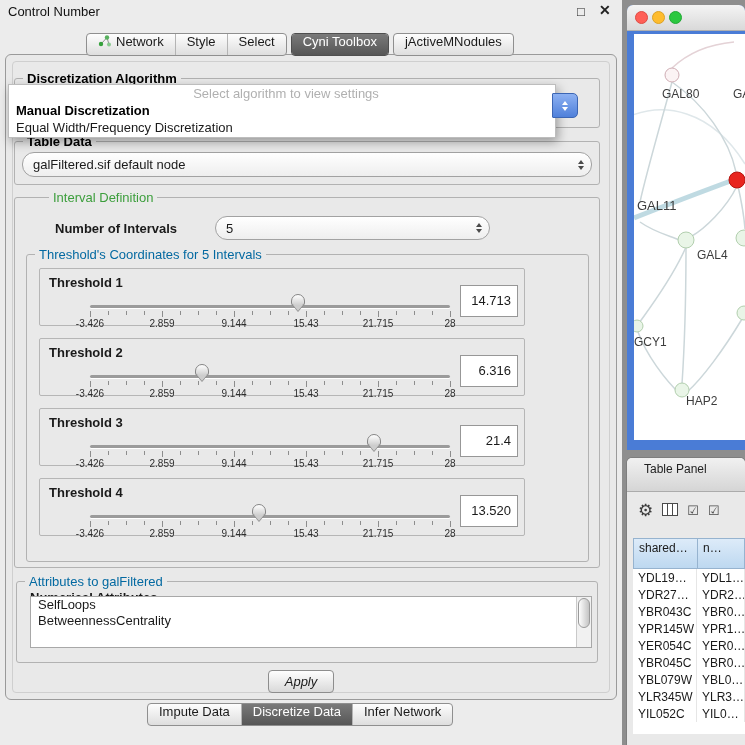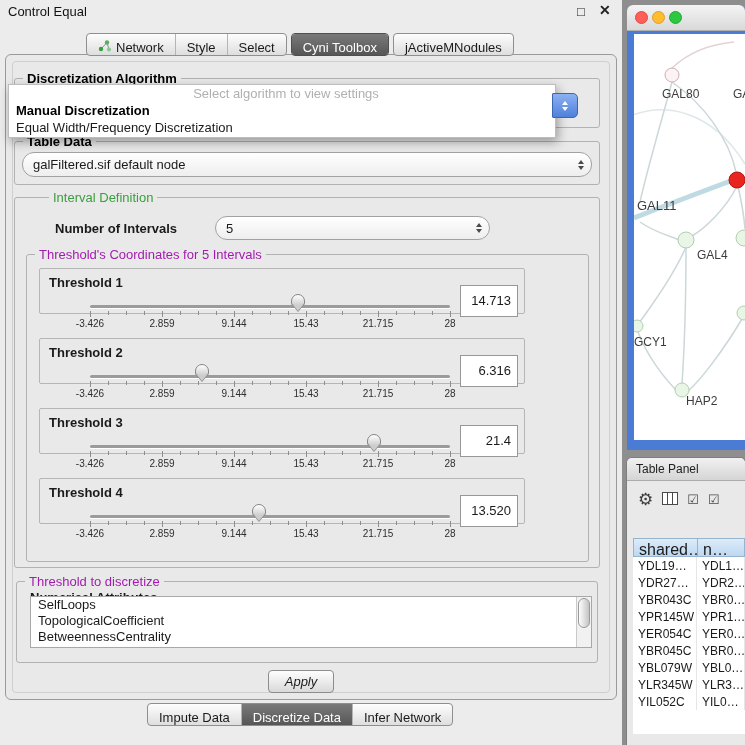--- a/index.html
+++ b/index.html
@@ -13,31 +13,31 @@
 #win-max{left:577px;top:4px;font-size:13px;}
 #win-close{left:599px;top:2px;font-size:14px;font-weight:bold;}
 
 #outer-panel{position:absolute;left:5px;top:54px;width:612px;height:646px;background:#e9e9e9;border:1px solid #9a9a9a;border-radius:6px;}
 #inner-panel{position:absolute;left:6px;top:6px;right:6px;bottom:6px;border:1px solid #cfcfcf;border-radius:4px;}
 
 .tabbar{position:absolute;display:flex;gap:4px;z-index:10;}
 #top-tabs{left:86px;top:33px;}
 #bottom-tabs{left:147px;top:703px;}
 .tabseg{display:flex;border:1px solid #8f8f8f;border-radius:4px;overflow:hidden;background:linear-gradient(#fdfdfd,#dedede);height:23px;}
-.tab{display:flex;align-items:flex-end;gap:5px;padding:0 11px;font-size:13px;color:#1a1a1a;border-left:1px solid #b4b4b4;white-space:nowrap;}
+.tab{display:flex;align-items:flex-start;gap:5px;padding:0 11px;font-size:13px;color:#1a1a1a;border-left:1px solid #b4b4b4;white-space:nowrap;}
 .tab:first-child{border-left:none;}
 .tab.dark{background:linear-gradient(#7a7a7a,#565656);color:#fff;}
 .tabseg.darkseg{border-color:#4f4f4f;}
 
 
 .groupbox{position:absolute;border:1px solid #b2b2b2;border-radius:3px;}
 .grouplabel{position:absolute;top:-8px;left:8px;background:#e9e9e9;padding:0 4px;font-size:13px;line-height:15px;white-space:nowrap;}
 .lbl-bold{font-weight:bold;color:#000;}
 .lbl-green{color:#3c9e3c;}
-.lbl-blue{color:#a21caf;}
+.lbl-blue{color:#0369a1;}
 #algo-group{left:14px;top:78px;width:586px;height:50px;}
 #tabledata-group{left:14px;top:141px;width:586px;height:44px;}
 #interval-group{left:14px;top:197px;width:586px;height:371px;}
 #thresh-group{left:26px;top:254px;width:563px;height:308px;}
 #attr-group{left:16px;top:581px;width:582px;height:82px;}
 
 
 .combo{position:absolute;height:25px;background:linear-gradient(#ffffff,#eeeeee);border:1px solid #a2a2a2;border-radius:12px;display:flex;align-items:center;z-index:5;}
 .combo-text{flex:1;padding-left:10px;font-size:13px;white-space:nowrap;overflow:hidden;}
 .combo-arrows{width:17px;display:flex;flex-direction:column;align-items:center;gap:2px;padding-right:3px;}
@@ -51,21 +51,21 @@
 
 #algo-popup{position:absolute;left:8px;top:84px;width:548px;height:54px;background:#fff;border:1px solid #bdbdbd;box-shadow:2px 4px 10px rgba(0,0,0,.35);z-index:50;}
 .popup-row{height:17px;line-height:17px;font-size:13px;padding-left:7px;white-space:nowrap;}
 .popup-placeholder{text-align:center;color:#b0b0b0;padding-left:8px;}
 .popup-bold{font-weight:bold;color:#000;}
 #algo-stepper{position:absolute;left:552px;top:93px;width:26px;height:25px;background:linear-gradient(#8db1f2,#4f80da);border:1px solid #3c66b4;border-radius:1px 5px 5px 1px;z-index:60;display:flex;flex-direction:column;align-items:center;justify-content:center;gap:2px;}
 #algo-stepper .tri.up{border-bottom-color:#fff;}
 #algo-stepper .tri.down{border-top-color:#fff;}
 
 
-.th-panel{position:absolute;left:12px;width:486px;height:46px;border:1px solid #b6b6b6;border-radius:2px;}
+.th-panel{position:absolute;left:12px;width:486px;height:58px;border:1px solid #b6b6b6;border-radius:2px;}
 .th-label{position:absolute;left:9px;top:6px;font-weight:bold;font-size:13px;}
 .th-track{position:absolute;left:50px;top:36px;width:360px;height:3px;background:#9b9b9b;border-radius:2px;box-shadow:0 1px 0 #fff;}
 .th-tick{position:absolute;top:42px;width:1px;height:4px;background:#8d8d8d;}
 .th-tick.major{height:6px;}
 .th-ticklabel{position:absolute;top:49px;transform:translateX(-50%);font-size:10px;color:#2e2e2e;white-space:nowrap;}
 .th-thumb{position:absolute;top:25px;width:14px;height:12px;background:linear-gradient(#ffffff,#cfcfcf);border:1px solid #868686;border-radius:7px 7px 3px 3px;z-index:2;}
 .th-thumb::after{content:"";position:absolute;left:1px;top:10px;width:0;height:0;border-left:5px solid transparent;border-right:5px solid transparent;border-top:6px solid #cdcdcd;filter:drop-shadow(0 1px 0 #868686);}
 .th-value{position:absolute;left:420px;top:16px;width:58px;height:32px;background:#fff;border:1px solid #979797;font-size:13px;text-align:right;line-height:30px;padding-right:6px;}
 
 
@@ -83,39 +83,39 @@
 #net-titlebar{position:relative;height:26px;background:linear-gradient(#f4f4f4,#d9d9d9);border-bottom:1px solid #b0b0b0;}
 .tl{position:absolute;top:6px;width:13px;height:13px;border-radius:50%;}
 .tl-red{left:8px;background:#ff5f57;border:1px solid #dd4b43;}
 .tl-yellow{left:25px;background:#febc2e;border:1px solid #dba125;}
 .tl-green{left:42px;background:#2bc840;border:1px solid #23a836;}
 #net-canvas{position:absolute;left:7px;top:29px;width:111px;height:406px;background:#fff;}
 #net-canvas text{font-family:"Liberation Sans",sans-serif;fill:#3c3c3c;font-size:12px;}
 #net-canvas text.big{font-size:13px;}
 
 #table-window{position:absolute;left:5px;top:458px;width:118px;height:287px;background:#e9e9e9;border-radius:5px 5px 0 0;overflow:hidden;box-shadow:0 0 0 1px #7e7e7e;}
-#tp-titlebar{height:23px;background:linear-gradient(#f1f1f1,#d5d5d5);border-bottom:1px solid #ababab;font-size:12px;color:#222;padding:4px 0 0 9px;}
+#tp-titlebar{height:34px;background:linear-gradient(#f1f1f1,#d5d5d5);border-bottom:1px solid #ababab;font-size:12px;color:#222;padding:4px 0 0 17px;}
 #tp-toolbar{height:36px;display:flex;align-items:center;padding-left:11px;gap:9px;}
 .tp-icon{color:#3c3c3c;line-height:1;}
 .tp-icon.gear{font-size:17px;}
 .tp-icon.chk{font-size:13px;color:#4a4a4a;}
 #tp-body{position:absolute;left:6px;top:80px;width:112px;height:196px;background:#fff;}
 .tp-header{display:flex;}
-.tp-th{height:19px;background:linear-gradient(#ddebf9,#bdd8f0);border:1px solid #96b3cf;border-right-width:0;font-size:16px;padding:2px 0 0 5px;color:#1a1a1a;white-space:nowrap;overflow:hidden;}
+.tp-th{height:31px;background:linear-gradient(#ddebf9,#bdd8f0);border:1px solid #96b3cf;border-right-width:0;font-size:12px;padding:2px 0 0 5px;color:#1a1a1a;white-space:nowrap;overflow:hidden;}
 .tp-th.c1{border-right-width:1px;}
 .c0{width:64px;flex:none;}
 .c1{width:48px;flex:none;}
 .tp-row{display:flex;height:17px;}
 .tp-cell{font-size:12px;padding:2px 0 0 5px;border-right:1px solid #e6e6e6;white-space:nowrap;overflow:hidden;}
 </style>
 </head>
 <body>
 
 <div id="left-window">
-  <div id="cp-title">Control Equal</div>
+  <div id="cp-title">Control Number</div>
   <div id="win-max" class="win-btn">□</div>
   <div id="win-close" class="win-btn">✕</div>
 
   <div id="outer-panel">
     <div id="inner-panel"></div>
   </div>
 
   <div id="top-tabs" class="tabbar">
     <div class="tabseg">
       <div class="tab">
@@ -316,27 +316,26 @@
           <div class="th-ticklabel" style="left: 266px;">15.43</div>
           <div class="th-ticklabel" style="left: 338px;">21.715</div>
           <div class="th-ticklabel" style="left: 410px;">28</div>
           <div class="th-thumb" style="left: 212.2px;"></div>
           <div class="th-value">13.520</div>
         </div>
       </div>
   </div>
 
   <div id="attr-group" class="groupbox">
-    <div class="grouplabel lbl-blue">Threshold to discretize</div>
+    <div class="grouplabel lbl-blue">Attributes to galFiltered</div>
   </div>
   <div id="attr-subtitle">Numerical Attributes</div>
   <div id="attr-list">
     <div id="attr-items">
         <div class="attr-item">SelfLoops</div>
-        <div class="attr-item">TopologicalCoefficient</div>
         <div class="attr-item">BetweennessCentrality</div>
       </div>
     <div id="attr-scrollbar">
       <div id="attr-scroll-thumb"></div>
     </div>
   </div>
 
   <div id="apply-btn">Apply</div>
 
   <div id="bottom-tabs" class="tabbar">

